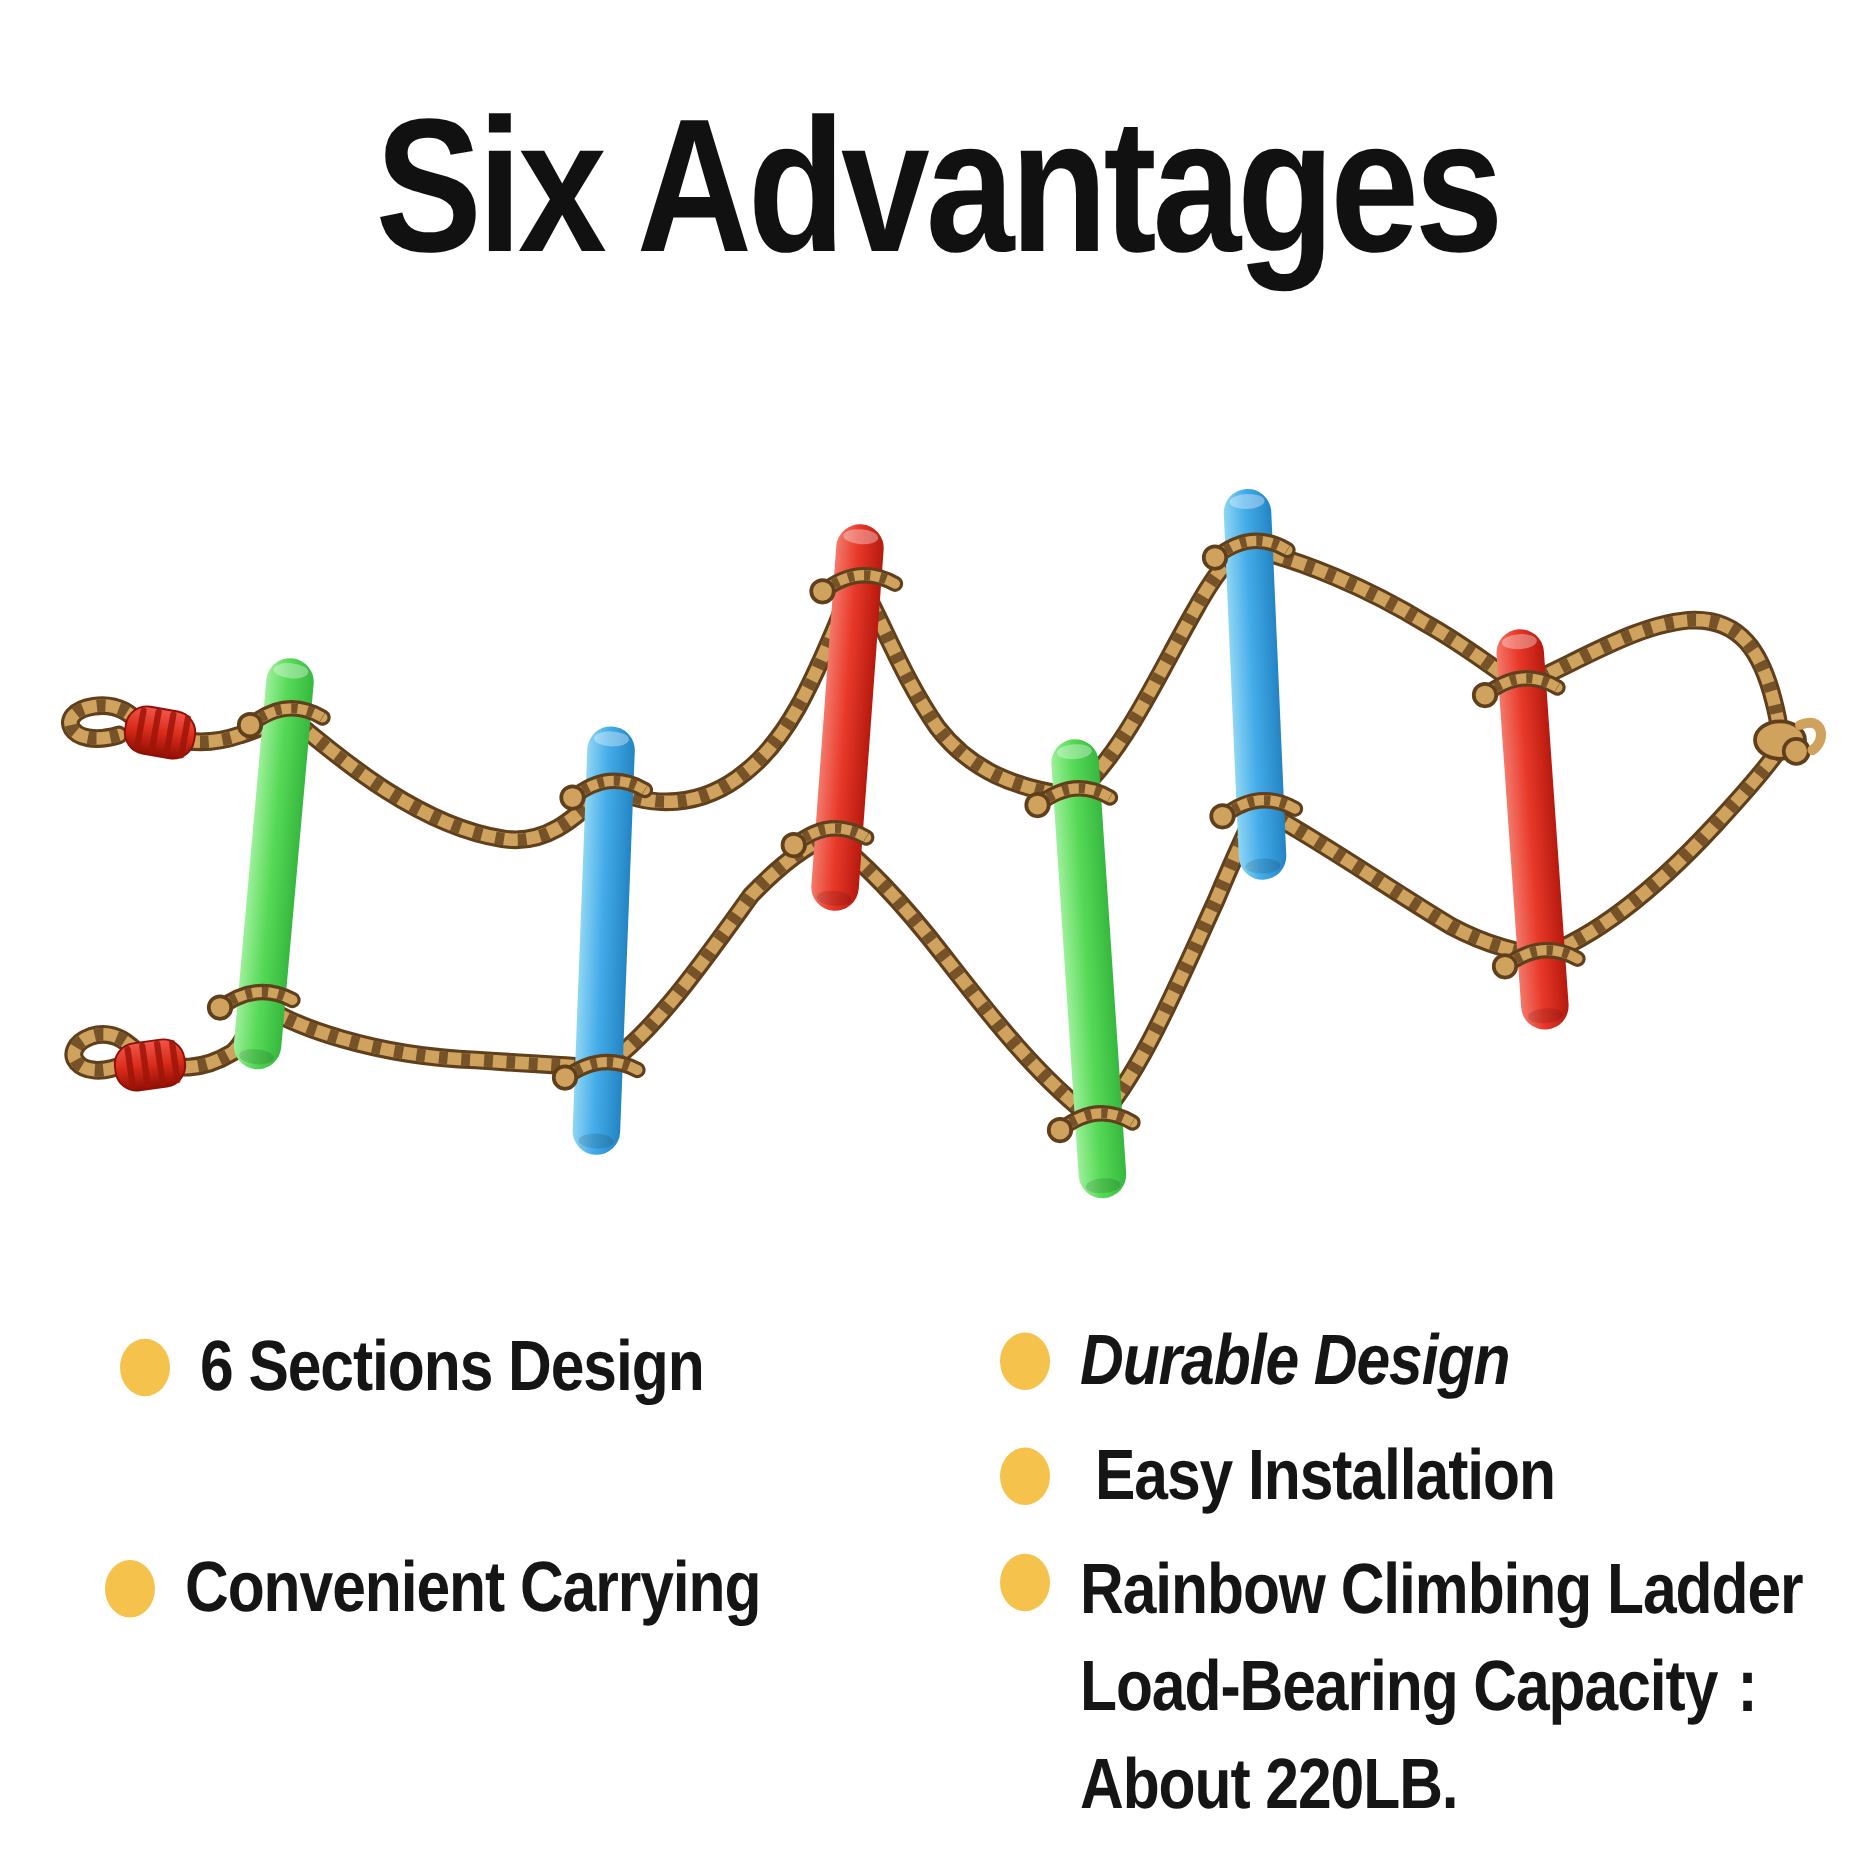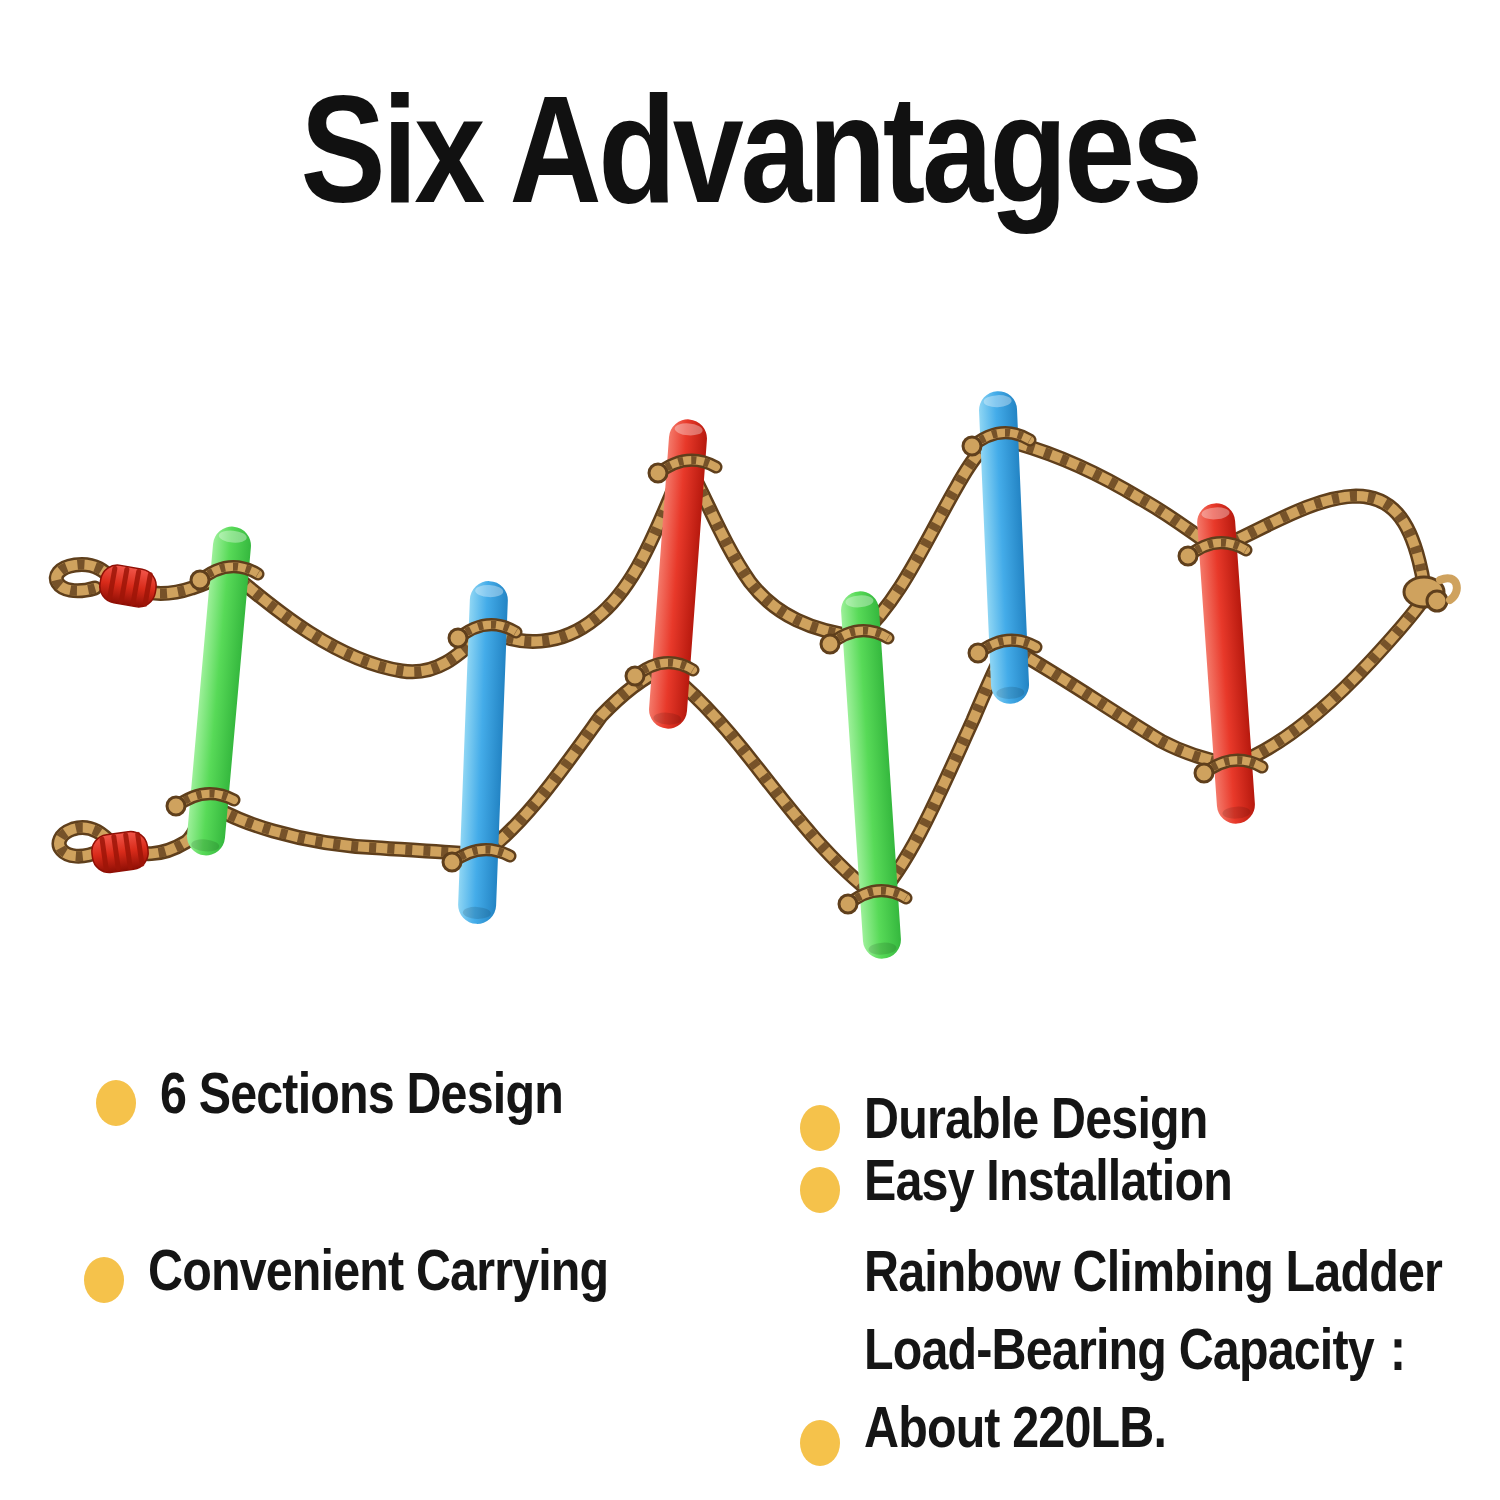--- a/index.html
+++ b/index.html
@@ -39,21 +39,21 @@
   .wrap-mid   { fill: none; stroke: var(--rope-light, #cfa25e); stroke-width: 8; stroke-linecap: round; }
   .wrap-twist { fill: none; stroke: var(--rope-dark, #5f3f1c); stroke-width: 8; stroke-dasharray: 5 8; opacity: 0.8; }
   .knotblob   { fill: var(--rope-light, #cfa25e); stroke: var(--rope-dark, #5f3f1c); stroke-width: 3; }
   .cap-top { fill: #ffffff; opacity: 0.35; }
   .cap-bot { fill: #000000; opacity: 0.12; }
   .grip-rib { stroke: var(--grip-rib, #9e1508); stroke-width: 5; stroke-linecap: round; opacity: 0.85; }
 
   .adv-row {
     position: absolute;
     display: flex;
-    align-items: flex-end;
+    align-items: flex-start;
   }
   .dot {
     flex: 0 0 auto;
     width: 40px;
     height: 46px;
     border-radius: 50%;
     background: var(--bullet-dot, #f5c24b);
     margin-top: 11px;
   }
   .b-label {
@@ -216,25 +216,25 @@
 
   <div class="adv-row" style="left:96px; top:1060px;">
     <span class="dot"></span>
     <span class="b-label">6 Sections Design</span>
   </div>
   <div class="adv-row" style="left:84px; top:1237px;">
     <span class="dot"></span>
     <span class="b-label">Convenient Carrying</span>
   </div>
 
-  <div class="adv-row" style="left:800px; top:1085px;">
+  <div class="adv-row" style="left:800px; top:1055px;font-style:italic;">
     <span class="dot"></span>
     <span class="b-label">Durable Design</span>
   </div>
-  <div class="adv-row" style="left:800px; top:1147px;">
+  <div class="adv-row" style="left:800px; top:1147px;gap:12px;">
     <span class="dot"></span>
     <span class="b-label">Easy Installation</span>
   </div>
   <div class="adv-row" style="left:800px; top:1232px;">
     <span class="dot"></span>
     <span class="b-label multiline">
       <span class="line">Rainbow Climbing Ladder</span>
       <span class="line">Load-Bearing Capacity：</span>
       <span class="line">About 220LB.</span>
     </span>

